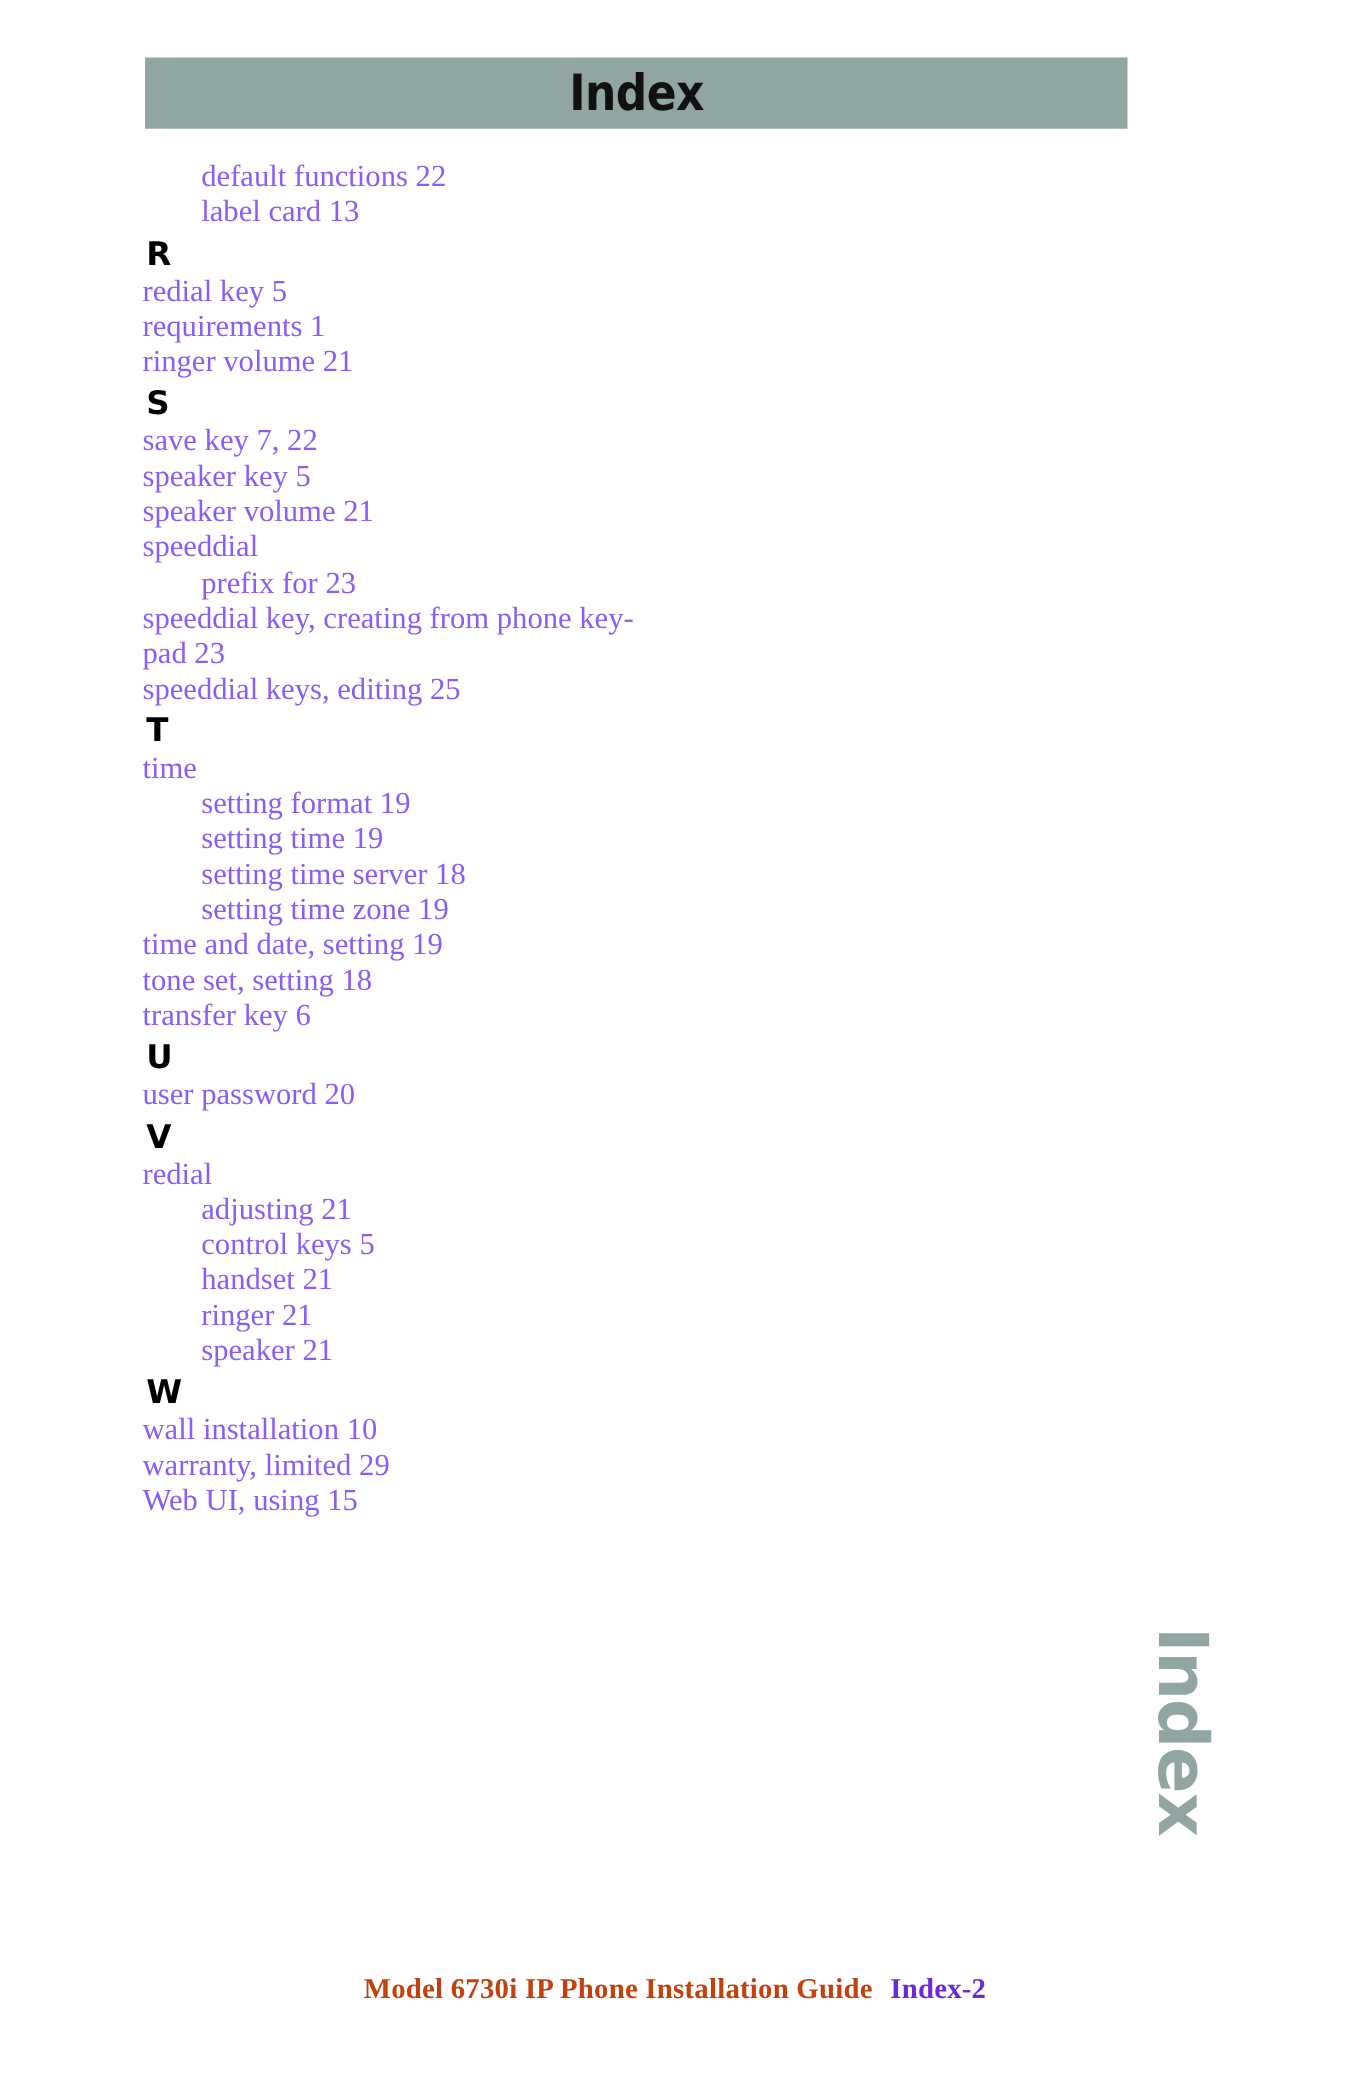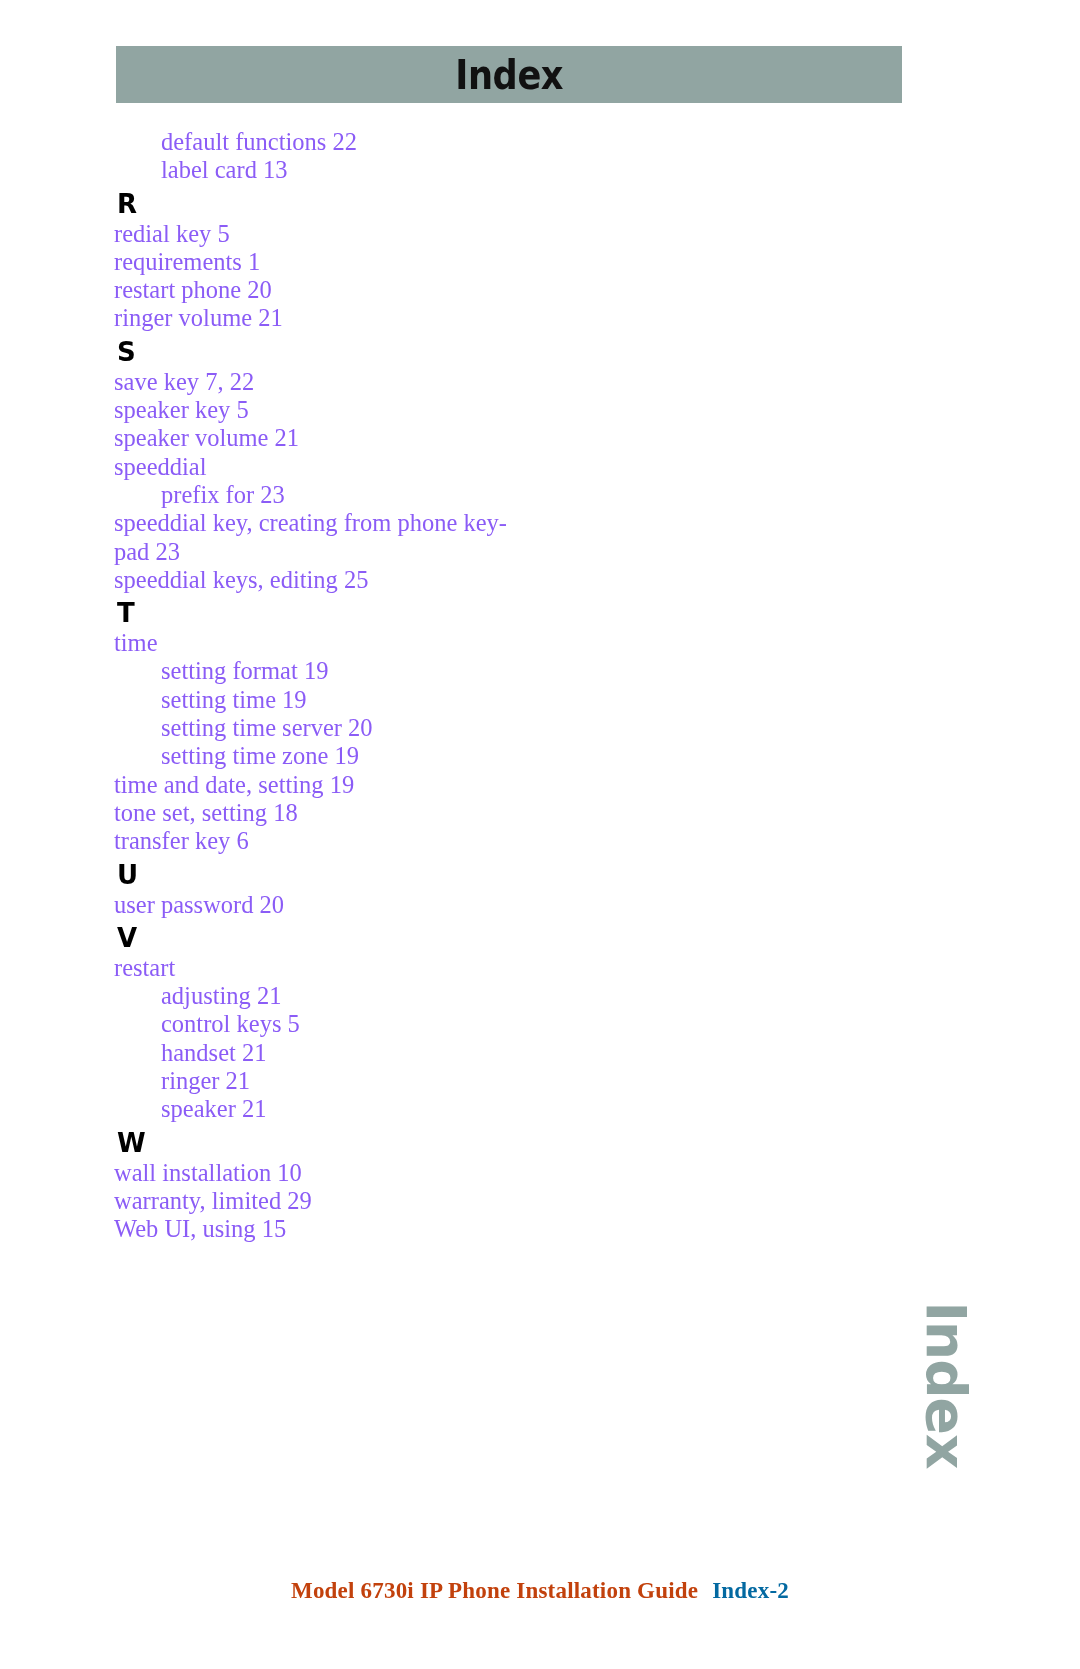--- a/index.html
+++ b/index.html
@@ -118,63 +118,62 @@
     font-family: "Liberation Serif", "DejaVu Serif", serif;
     font-weight: bold;
     font-size: 23px;
     color: #c2410c;
     letter-spacing: 0.2px;
   }
   .footer-pagenum {
     font-family: "Liberation Serif", "DejaVu Serif", serif;
     font-weight: bold;
     font-size: 23px;
-    color: #0369a1;
+    color: #6d28d9;
     letter-spacing: 0.2px;
   }
 </style>
 </head>
 <body>
 
 <div class="page">
 
   <div class="header-banner" style="background: rgb(145, 165, 162);">
     <div class="header-banner-title">Index</div>
   </div>
 
   <div class="index-column">
       <div class="index-entry level-2">default functions 22</div>
       <div class="index-entry level-2">label card 13</div>
       <div class="index-letter">R</div>
       <div class="index-entry level-1">redial key 5</div>
       <div class="index-entry level-1">requirements 1</div>
-      <div class="index-entry level-1">restart phone 20</div>
       <div class="index-entry level-1">ringer volume 21</div>
       <div class="index-letter">S</div>
       <div class="index-entry level-1">save key 7, 22</div>
       <div class="index-entry level-1">speaker key 5</div>
       <div class="index-entry level-1">speaker volume 21</div>
       <div class="index-entry level-1">speeddial</div>
       <div class="index-entry level-2">prefix for 23</div>
       <div class="index-entry level-1">speeddial key, creating from phone key-</div>
       <div class="index-entry level-1 wrapped">pad 23</div>
       <div class="index-entry level-1">speeddial keys, editing 25</div>
       <div class="index-letter">T</div>
       <div class="index-entry level-1">time</div>
       <div class="index-entry level-2">setting format 19</div>
       <div class="index-entry level-2">setting time 19</div>
-      <div class="index-entry level-2">setting time server 20</div>
+      <div class="index-entry level-2">setting time server 18</div>
       <div class="index-entry level-2">setting time zone 19</div>
       <div class="index-entry level-1">time and date, setting 19</div>
       <div class="index-entry level-1">tone set, setting 18</div>
       <div class="index-entry level-1">transfer key 6</div>
       <div class="index-letter">U</div>
       <div class="index-entry level-1">user password 20</div>
       <div class="index-letter">V</div>
-      <div class="index-entry level-1">restart</div>
+      <div class="index-entry level-1">redial</div>
       <div class="index-entry level-2">adjusting 21</div>
       <div class="index-entry level-2">control keys 5</div>
       <div class="index-entry level-2">handset 21</div>
       <div class="index-entry level-2">ringer 21</div>
       <div class="index-entry level-2">speaker 21</div>
       <div class="index-letter">W</div>
       <div class="index-entry level-1">wall installation 10</div>
       <div class="index-entry level-1">warranty, limited 29</div>
       <div class="index-entry level-1">Web UI, using 15</div>
     </div>

